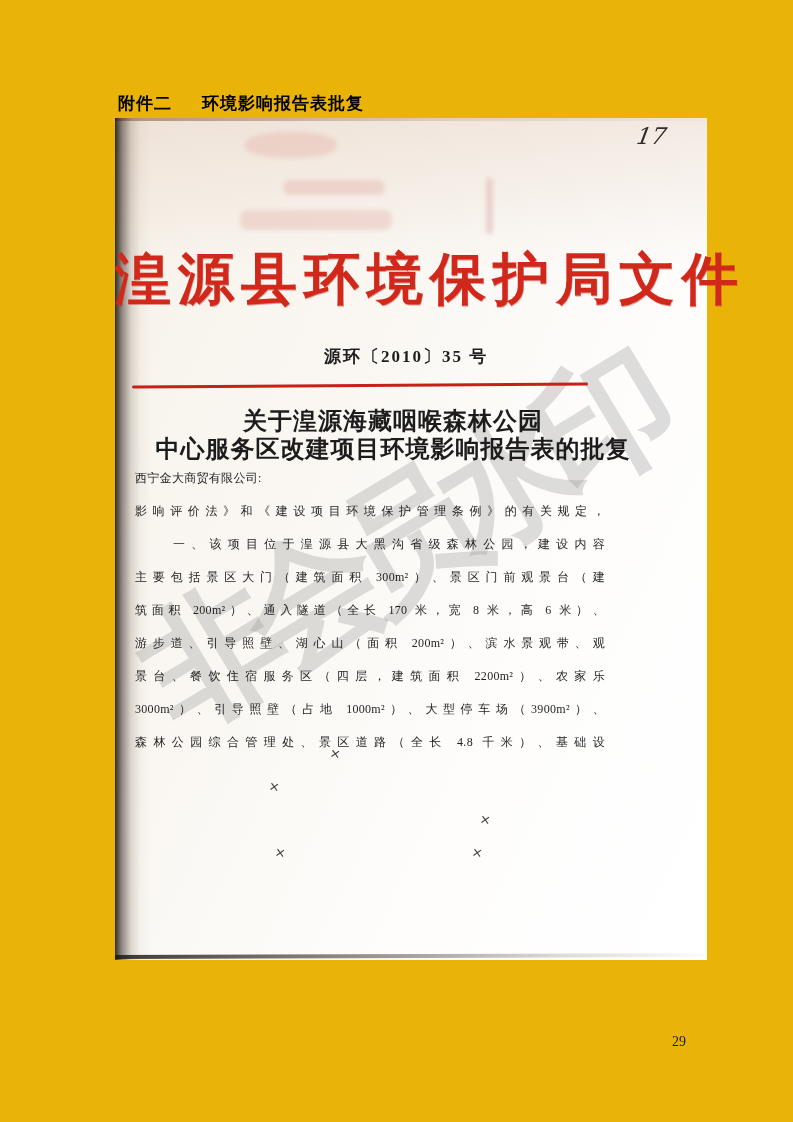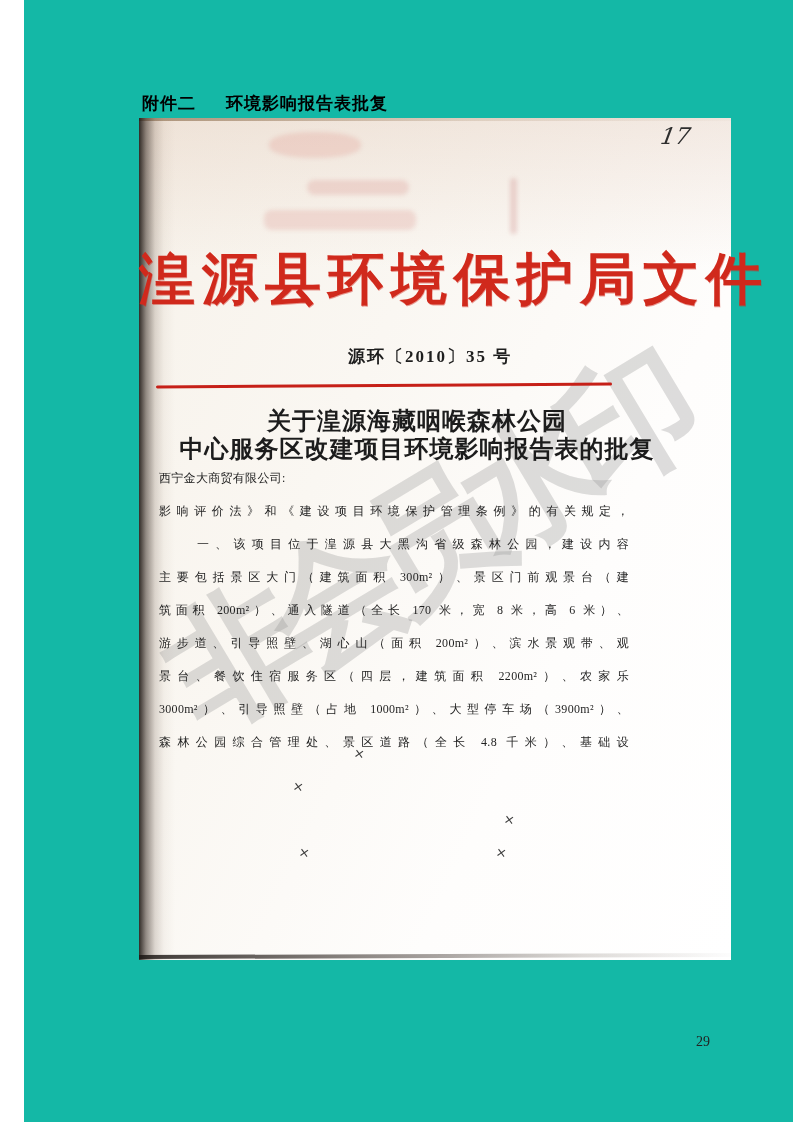--- a/index.html
+++ b/index.html
@@ -1,21 +1,21 @@
 <!DOCTYPE html>
 <html><head>
 <meta charset="utf-8">
 <style>
   html, body { margin:0; padding:0; }
   body {
     width:793px; height:1122px; position:relative; overflow:hidden;
     background:#ffffff;
     font-family:"Liberation Serif", serif;
   }
-  .canvas { position:absolute; inset:0; background:#14b8a6;margin-left:24px; }
+  .canvas { position:absolute; inset:0; background:#eab308; }
 
   
   .doc-heading {
     position:absolute; left:118px; top:92px;
     font-family:"Liberation Sans", sans-serif;
     font-weight:bold; font-size:17px; color:#000; letter-spacing:1px;
     white-space:nowrap;
   }
   .doc-heading .att-label { margin-right:30px; }
 

